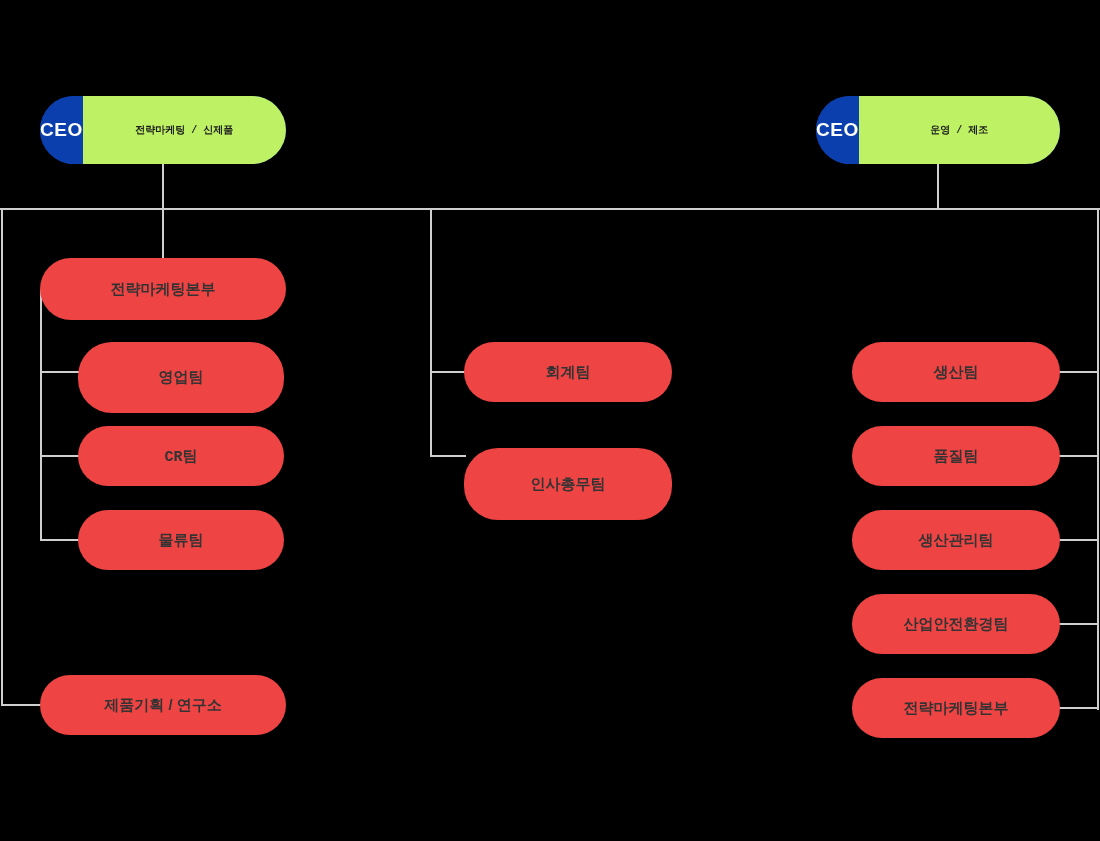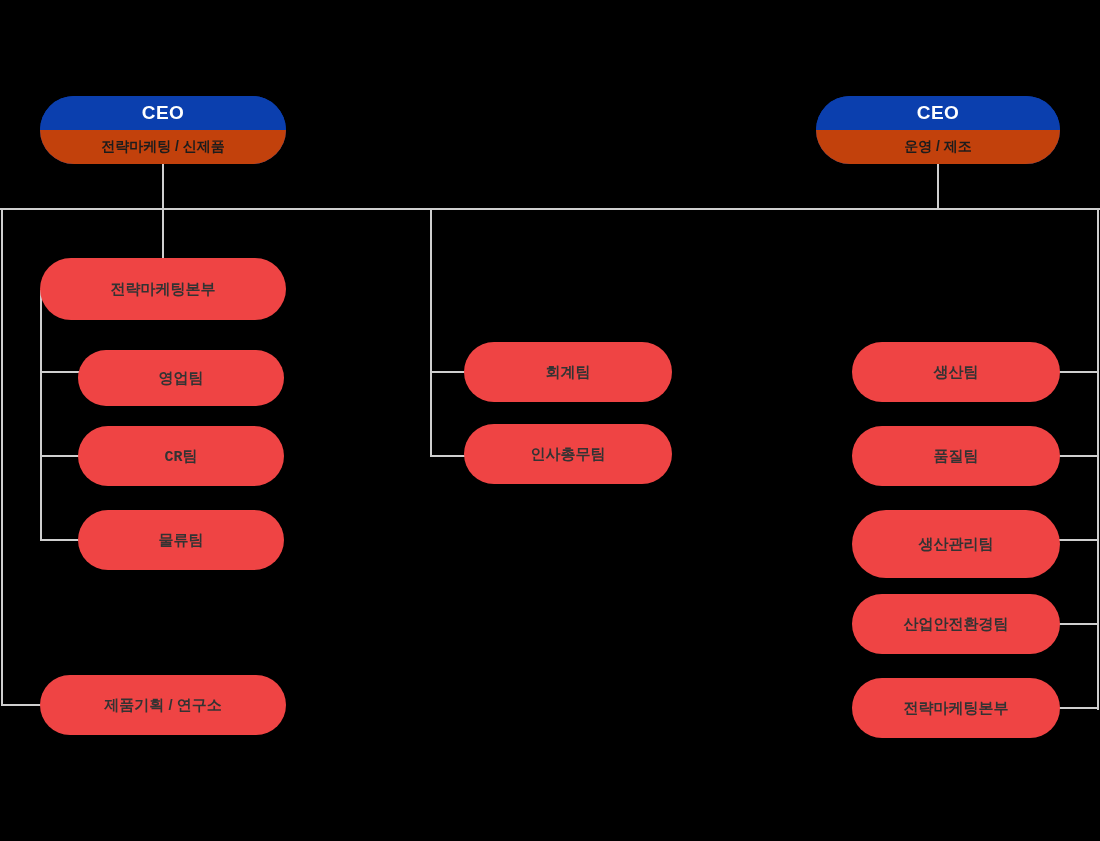--- a/index.html
+++ b/index.html
@@ -27,42 +27,42 @@
   .line-h { height: 2px; }
   .line-v { width: 2px; }
 
   
   .exec-node {
     position: absolute;
     border-radius: 34px;
     overflow: hidden;
     background: #0b3fae;
     display: flex;
-    flex-direction: column;
   }
   .exec-title {
     flex: 0 0 34px;
     background: #0b3fae;
     color: #ffffff;
     font-size: 19px;
     font-weight: bold;
     letter-spacing: 0.5px;
     display: flex;
     align-items: center;
     justify-content: center;
   }
   .exec-sub {
     flex: 1 1 auto;
-    background: #c2410c;
+    background: #bef264;
     color: #1c1c1c;
-    font-size: 14px;
+    font-size: 10px;
     font-weight: bold;
     display: flex;
     align-items: center;
     justify-content: center;
+    font-family: Liberation Mono, monospace;
   }
 
   
   .officer-node {
     position: absolute;
     border-radius: 34px;
     background: #0b3fae;
     color: #ffffff;
     font-size: 21px;
     font-weight: bold;
@@ -122,35 +122,35 @@
   </div>
 
   <div class="exec-node" style="left:816px; top:96px; width:244px; height:68px;">
     <div class="exec-title">CEO</div>
     <div class="exec-sub">운영 / 제조</div>
   </div>
 
 
   <div class="unit-node" style="left:40px; top:258px; width:246px; height:62px;">전략마케팅본부</div>
 
-  <div class="unit-node" style="left:78px; top:350px; width:206px; height:56px;">영업팀</div>
+  <div class="unit-node" style="left:78px; top:342px; width:206px; height:71px;">영업팀</div>
 
   <div class="unit-node" style="left:78px; top:426px; width:206px; height:60px;font-family:Liberation Mono, monospace;">CR팀</div>
 
   <div class="unit-node" style="left:40px; top:675px; width:246px; height:60px;">제품기획 / 연구소</div>
 
   <div class="unit-node" style="left:78px; top:510px; width:206px; height:60px;">물류팀</div>
 
   <div class="unit-node" style="left:464px; top:342px; width:208px; height:60px;">회계팀</div>
 
-  <div class="unit-node" style="left:464px; top:424px; width:208px; height:60px;">인사총무팀</div>
+  <div class="unit-node" style="left:464px; top:448px; width:208px; height:72px;">인사총무팀</div>
 
   <div class="unit-node" style="left:852px; top:342px; width:208px; height:60px;">생산팀</div>
 
   <div class="unit-node" style="left:852px; top:426px; width:208px; height:60px;">품질팀</div>
 
-  <div class="unit-node" style="left:852px; top:510px; width:208px; height:68px;">생산관리팀</div>
+  <div class="unit-node" style="left:852px; top:510px; width:208px; height:60px;">생산관리팀</div>
 
   <div class="unit-node" style="left:852px; top:594px; width:208px; height:60px;">산업안전환경팀</div>
 
   <div class="unit-node" style="left:852px; top:678px; width:208px; height:60px;">전략마케팅본부</div>
 
 </div>
 
 </body></html>

